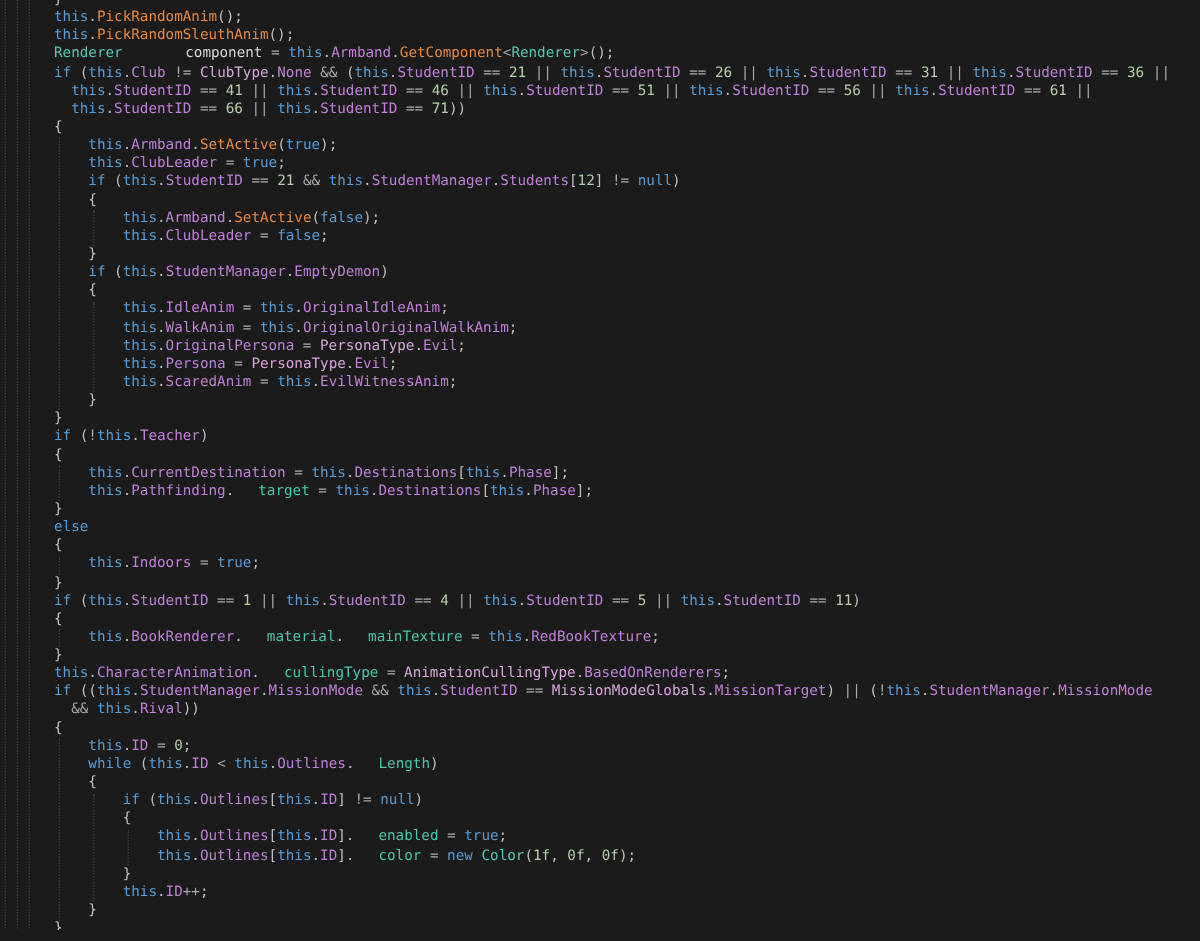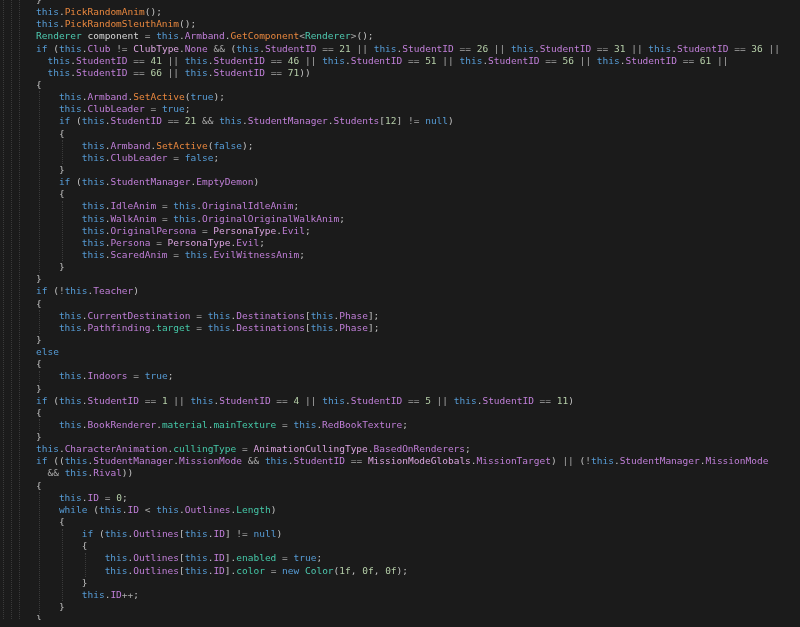--- a/index.html
+++ b/index.html
@@ -37,25 +37,25 @@
     font-size: 9.5px;
     line-height: 12.15px;
     white-space: pre;
     padding-left: 36px;
     box-sizing: border-box;
   }
   .line { height: 12.15px; }
   .tk-k { color: var(--tk-k); }
   .tk-f { color: var(--tk-f); }
   .tk-m { color: var(--tk-m); }
-  .tk-p { color: var(--tk-p); }
+  .tk-p { color: var(--tk-p); margin-left: 16px; }
   .tk-t { color: var(--tk-t); margin-top: 12px; }
   .tk-e { color: var(--tk-e); text-align: right; }
   .tk-n { color: var(--tk-n); text-align: center; }
-  .tk-l { color: var(--tk-l); }
+  .tk-l { color: var(--tk-l); margin-left: 36px; }
   .tk-d { color: var(--tk-d); }
   .tk-o { color: var(--tk-o); }
 </style>
 </head>
 <body style="background: rgb(27, 27, 27);">
 
 <div id="editor">
   <div id="guides">
       <div class="guide" style="left: 3px; top: 0px; height: 627px; border-left-color: rgb(58, 58, 58);"></div>
       <div class="guide" style="left: 11px; top: 0px; height: 627px; border-left-color: rgb(58, 58, 58);"></div>

